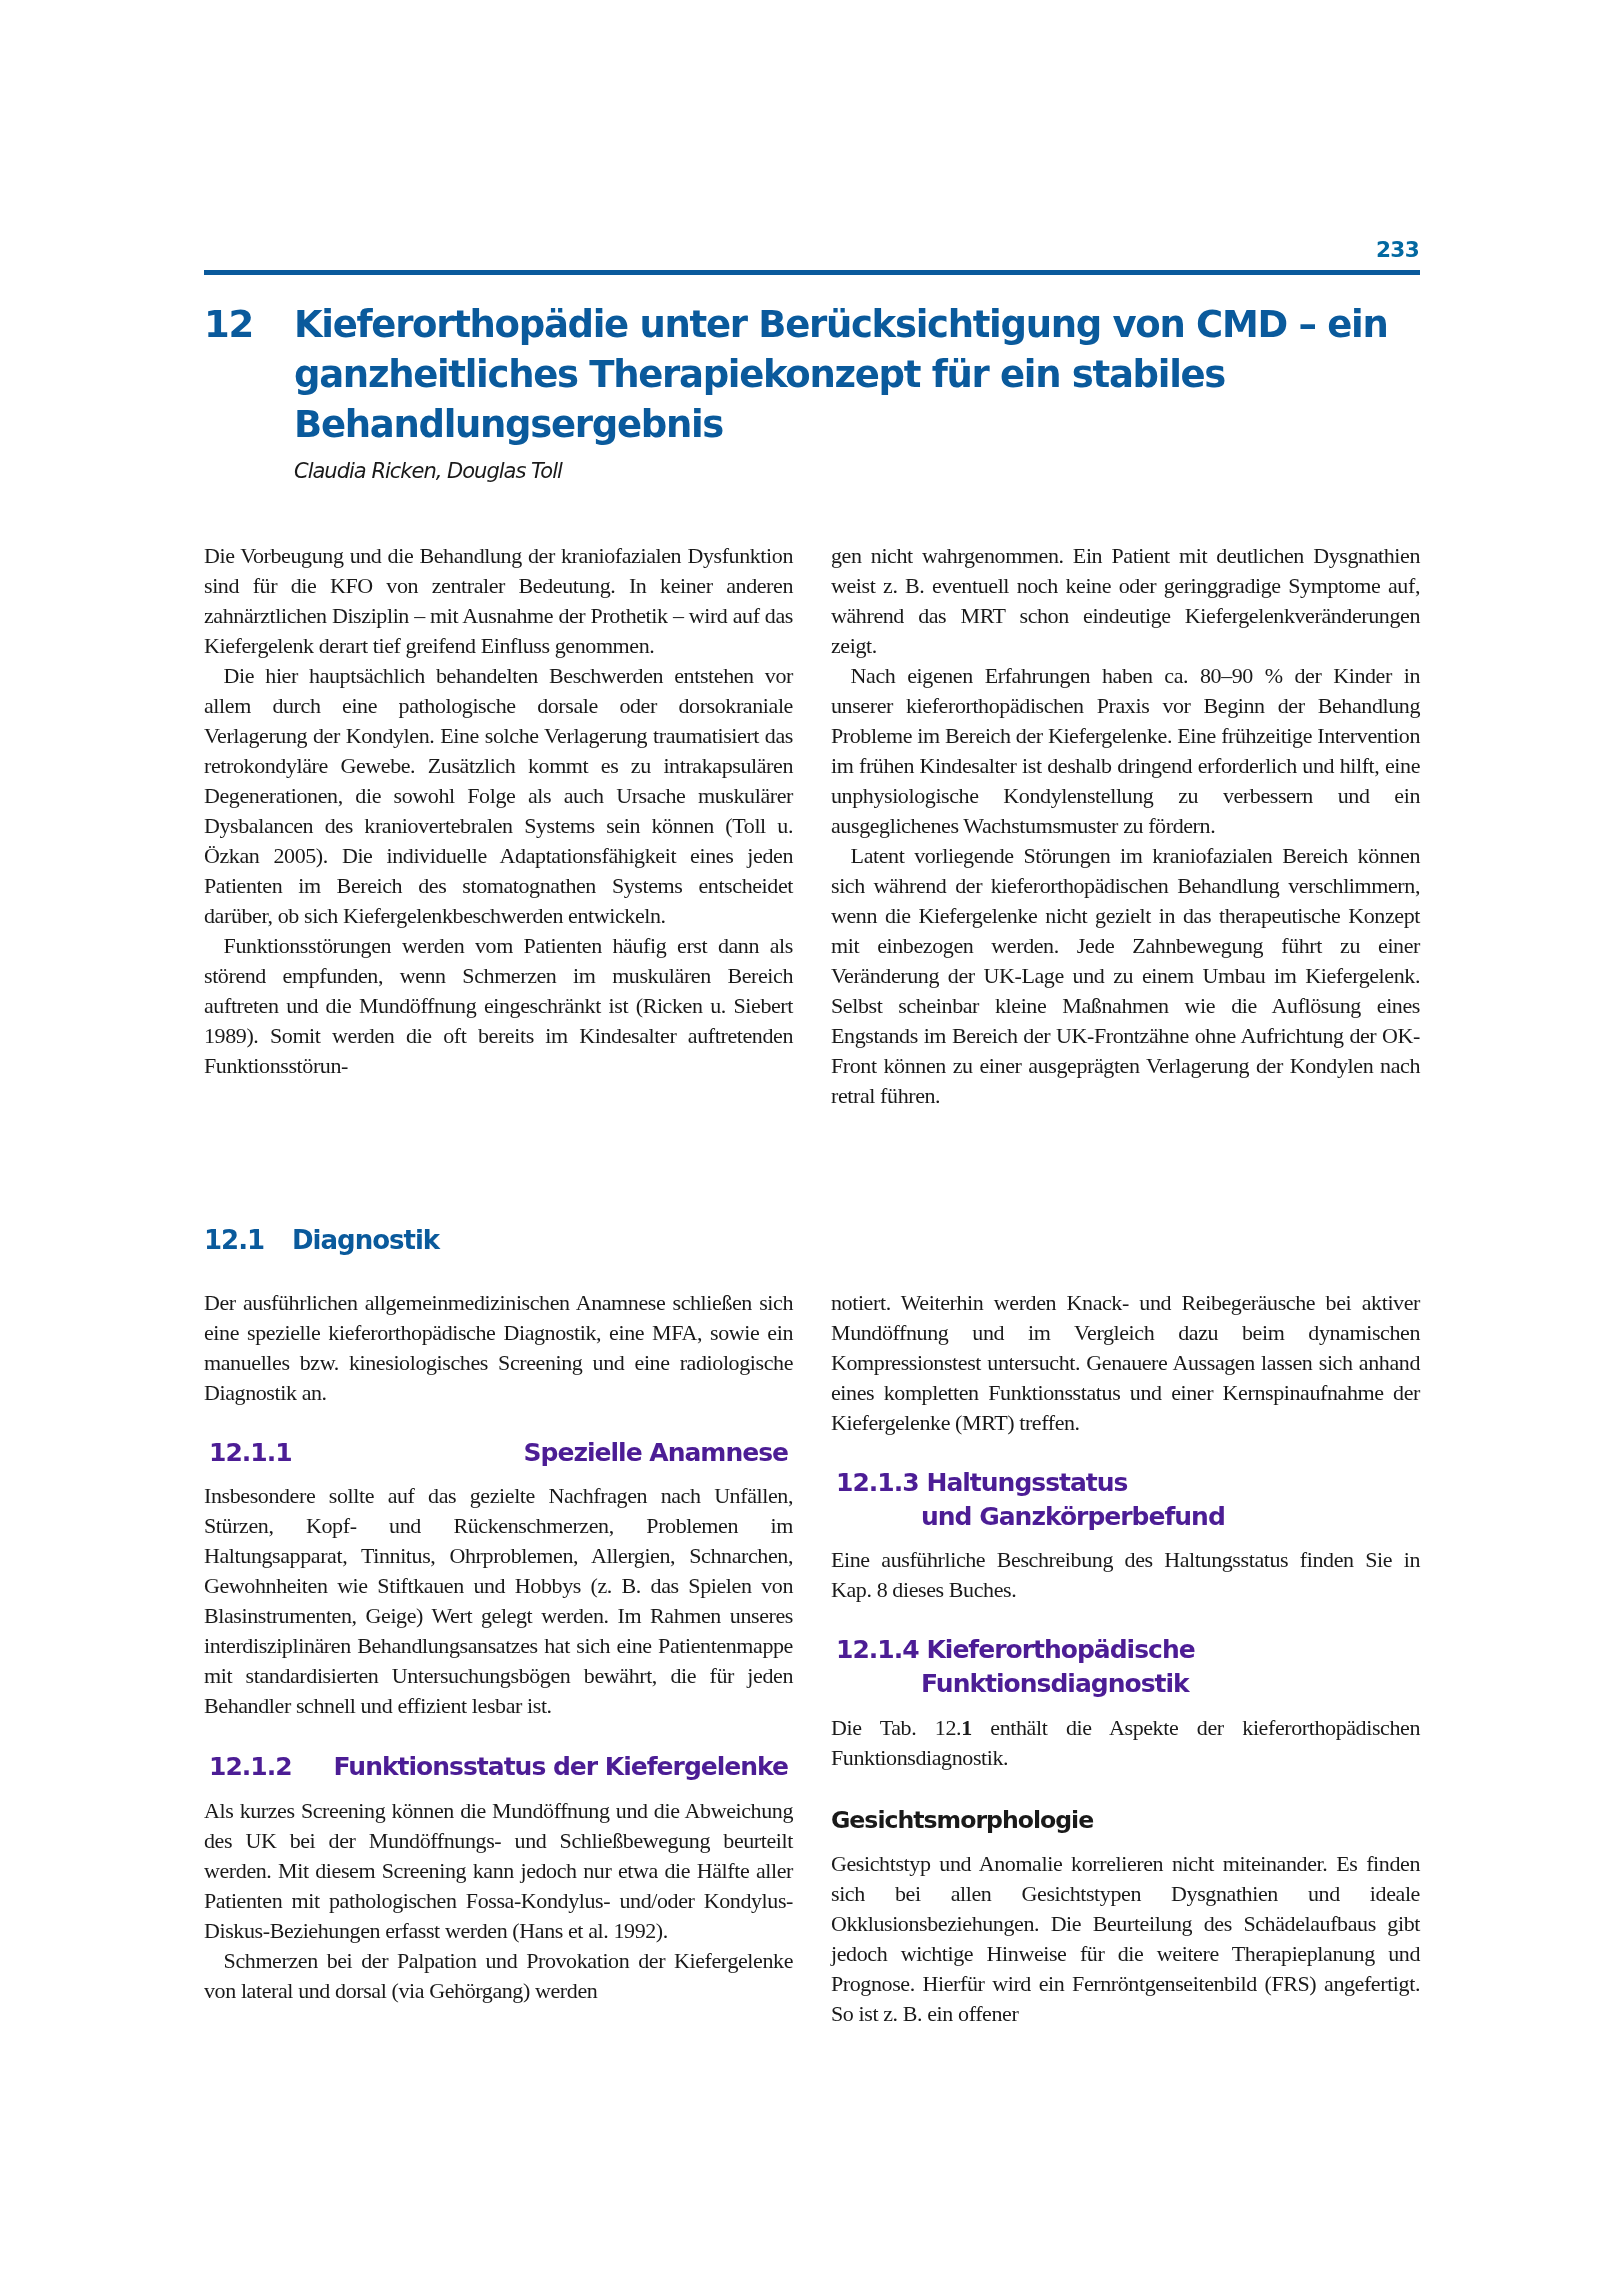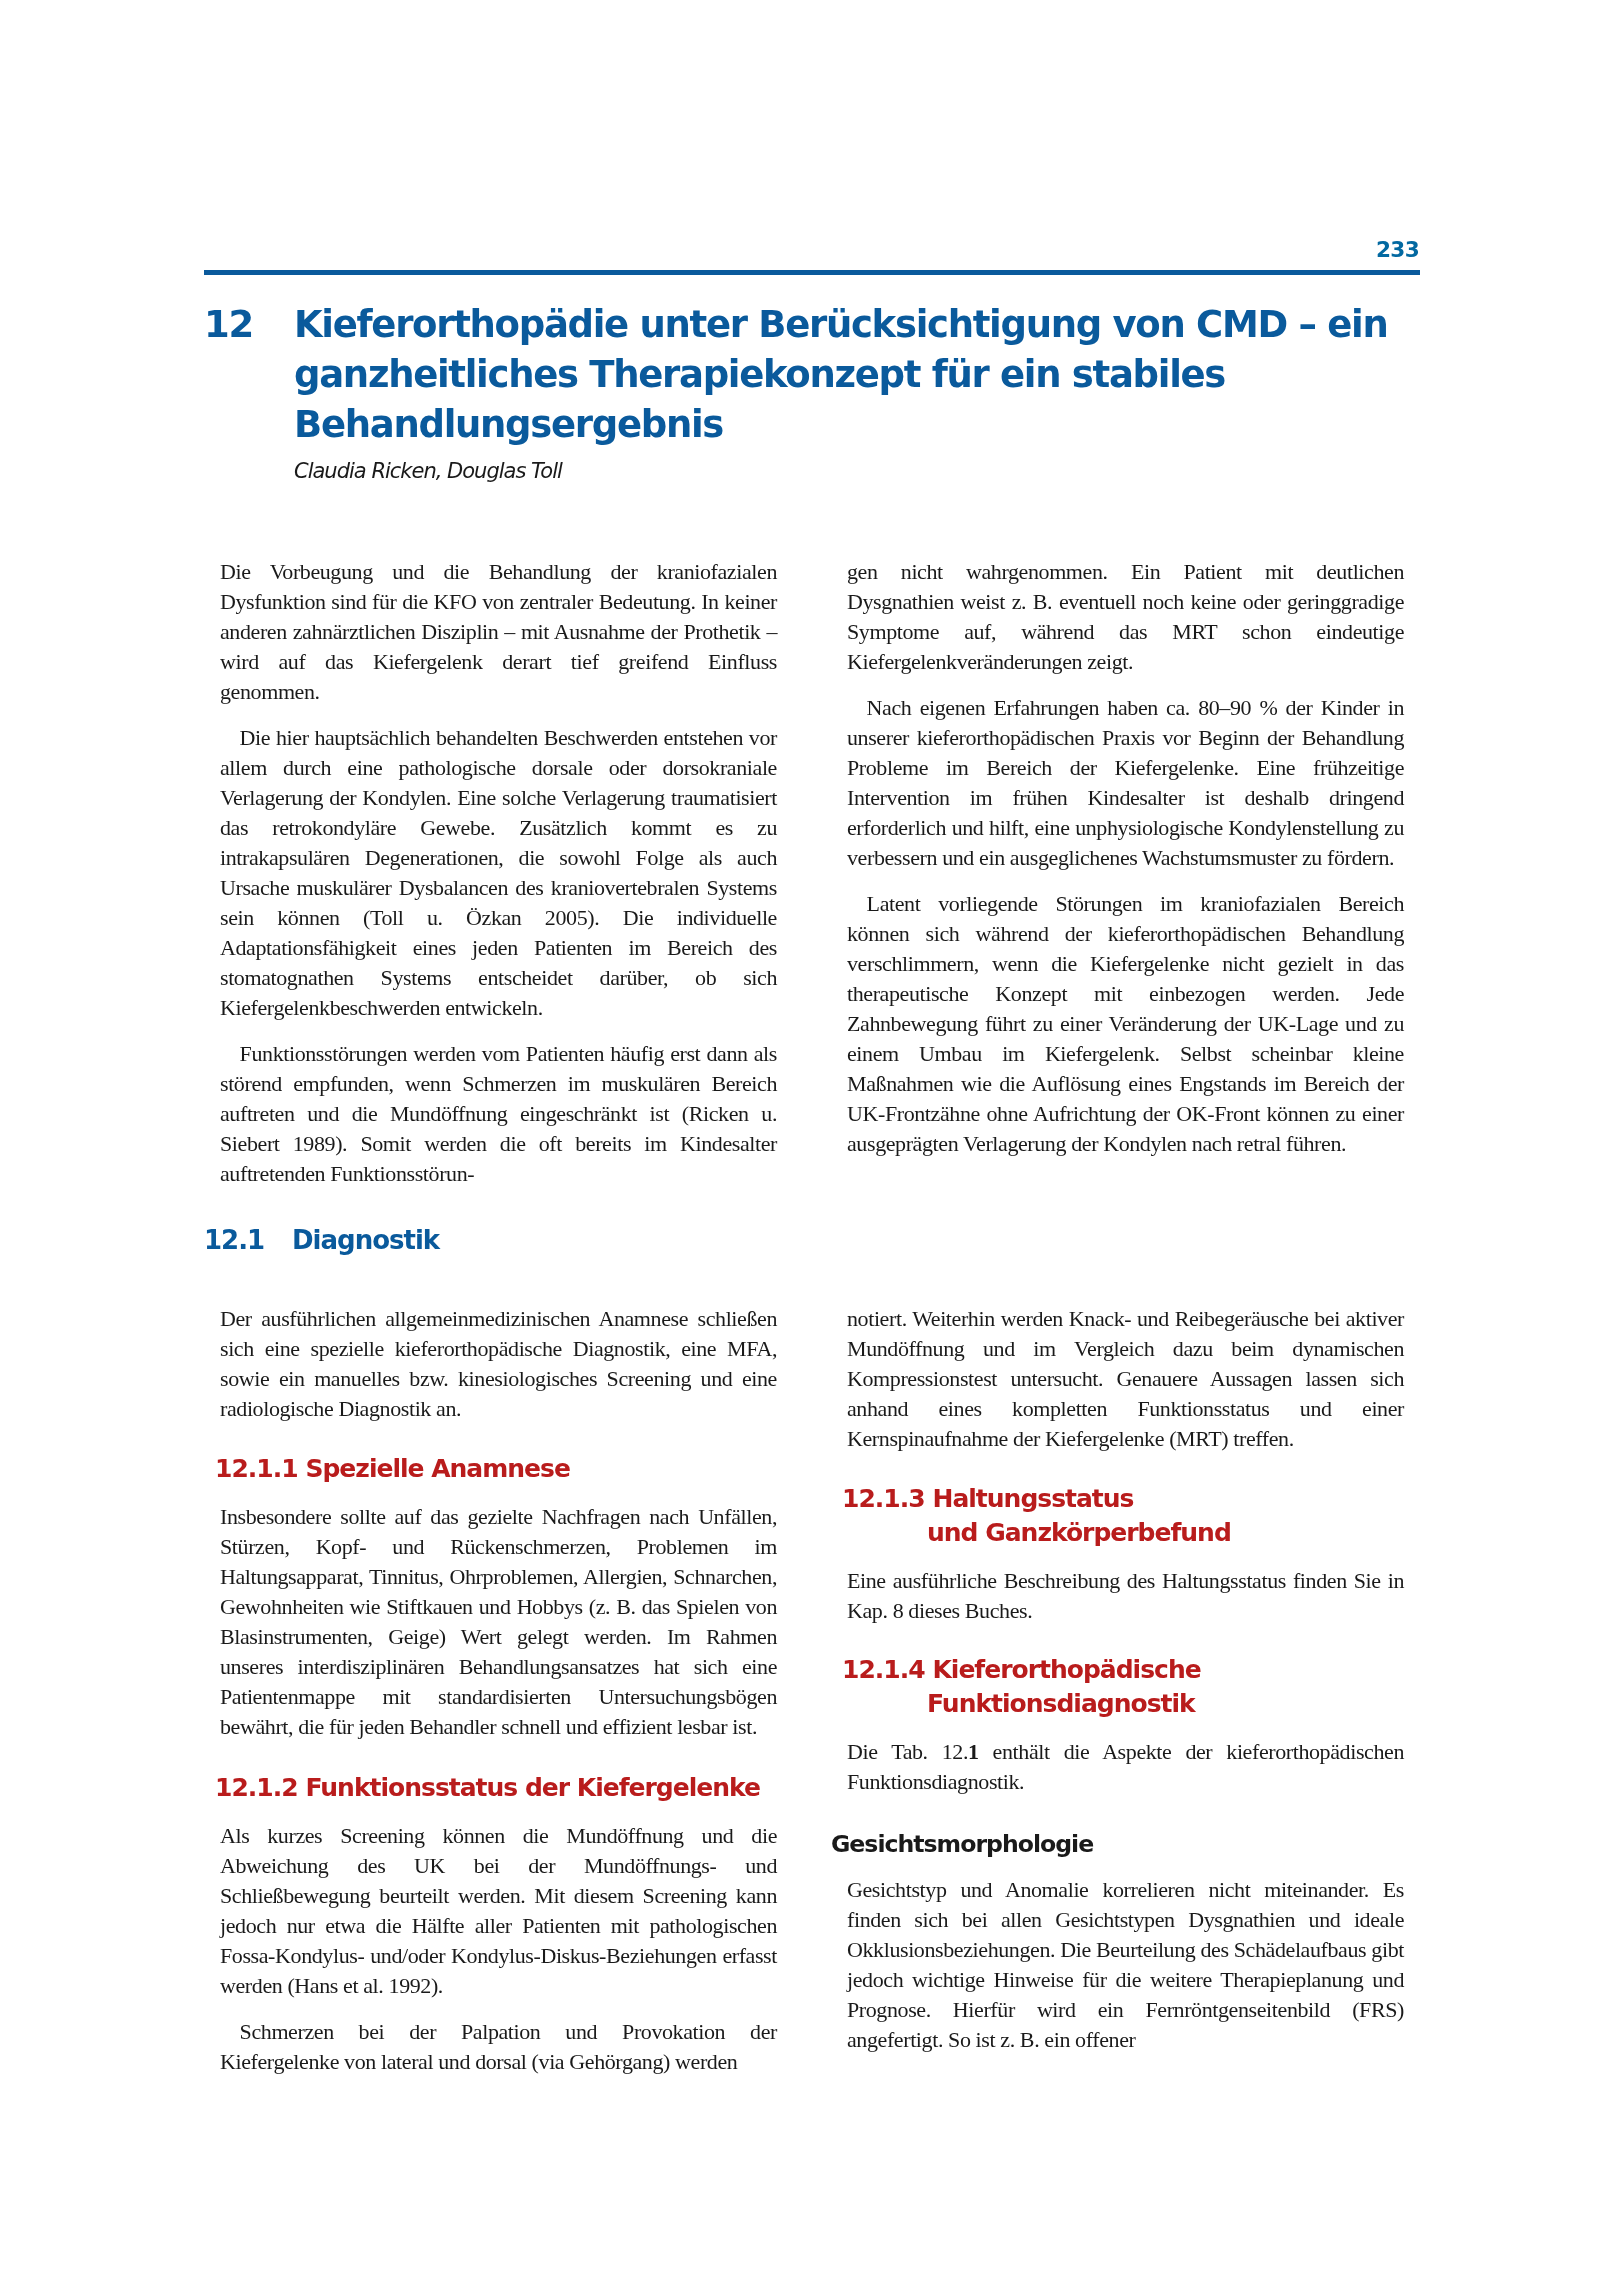--- a/index.html
+++ b/index.html
@@ -27,32 +27,32 @@
   .authors {
     position: absolute; top: 459px; left: 294px;
     font-family: "DejaVu Sans", "Liberation Sans", sans-serif; font-style: italic;
     font-size: 21px; letter-spacing: -1px; color: #1a1a1a;
   }
   .col {
     position: absolute; width: 589px;
     font-size: 22px; line-height: 30px; text-align: justify;
     hyphens: manual; letter-spacing: -0.4px;
   }
-  .col p { margin: 16px; }
+  .col p { margin: 0; }
   .col p.indent { text-indent: 19.6px; }
   .h2 {
     position: absolute; font-family: "DejaVu Sans", "Liberation Sans", sans-serif;
     font-weight: bold; color: #0a5a9c; font-size: 26px; letter-spacing: -1px;
     display: flex;
   }
   .h2 .num { width: 88px; }
   .h3 {
     font-family: "DejaVu Sans", "Liberation Sans", sans-serif;
-    font-weight: bold; color: #b91c1c; font-size: 25px; line-height: 34px;
-    letter-spacing: -1px; margin: 11px; display: flex;
+    font-weight: bold; color: #4c1d95; font-size: 25px; line-height: 34px;
+    letter-spacing: -1px; margin: 5px; display: flex; justify-content: space-between;
   }
   .h3 .num { flex: none; margin-right: 7.9px; }
   .h3.two-line { flex-direction: column; }
   .h3.two-line .line2 { padding-left: 85px; }
   .h4 {
     font-family: "DejaVu Sans", "Liberation Sans", sans-serif;
     font-weight: bold; color: #1a1a1a; font-size: 23.6px; letter-spacing: -1px;
     margin: 0;
   }
   b.ref { font-weight: bold; }

